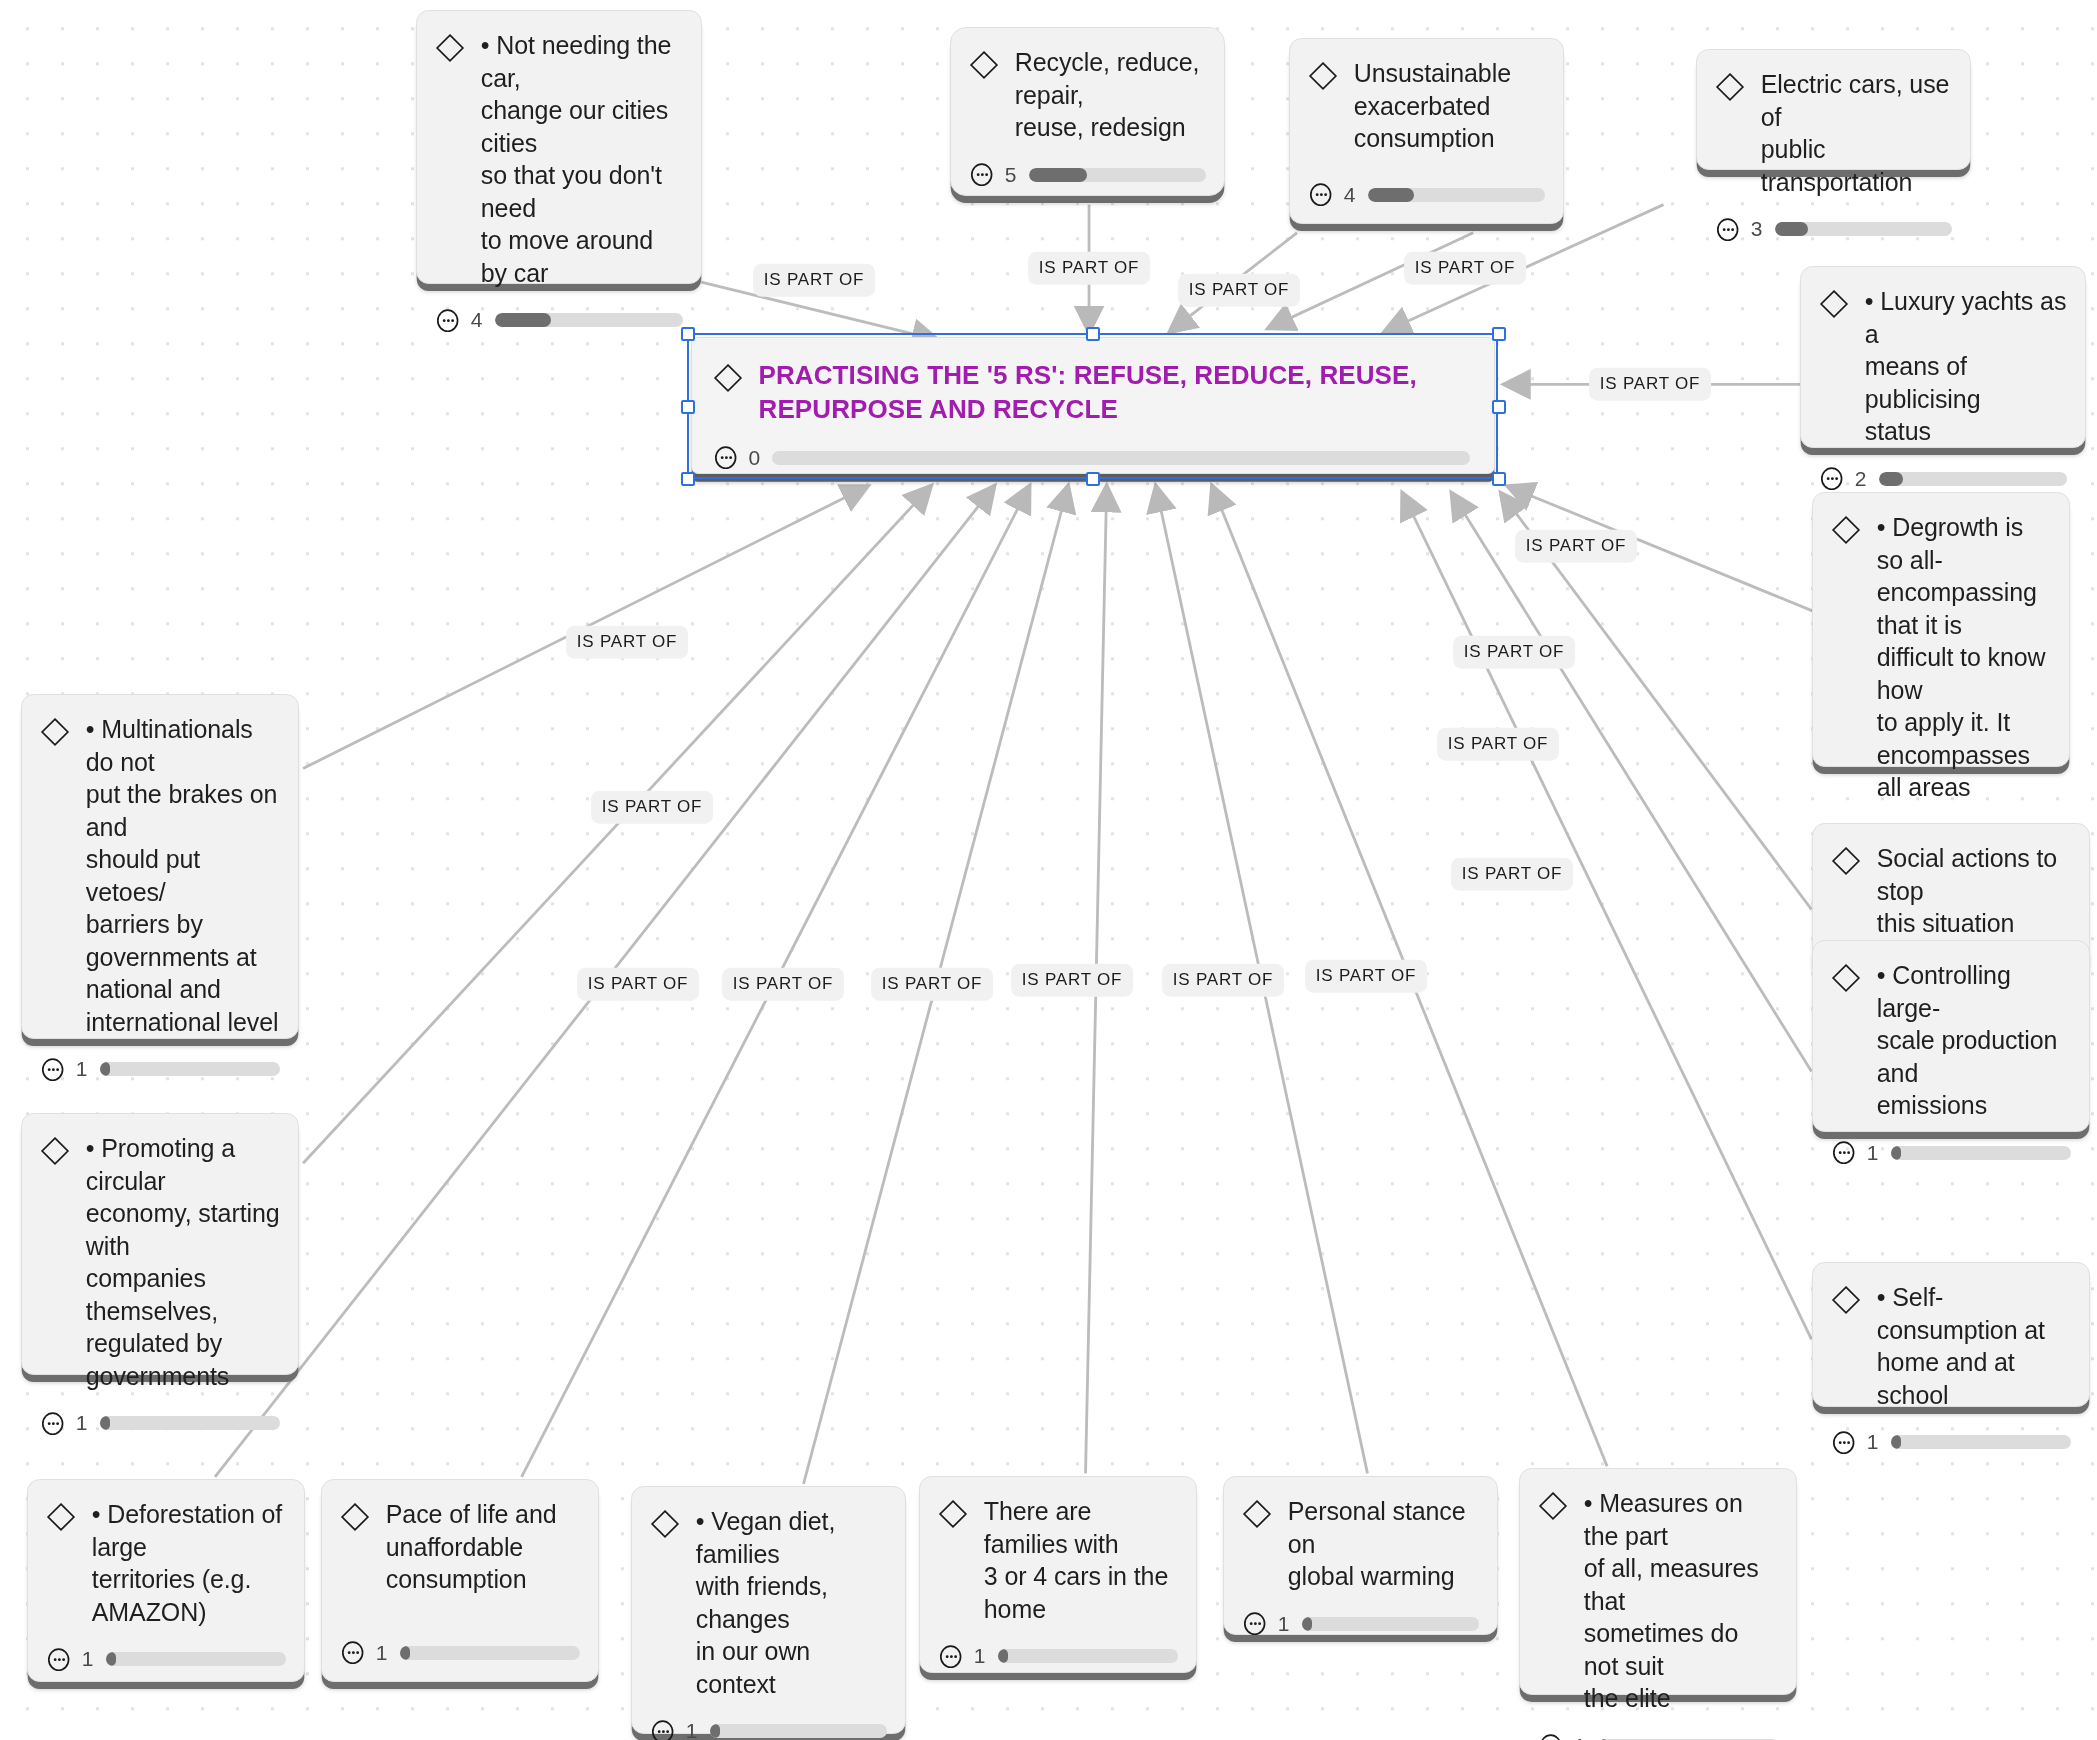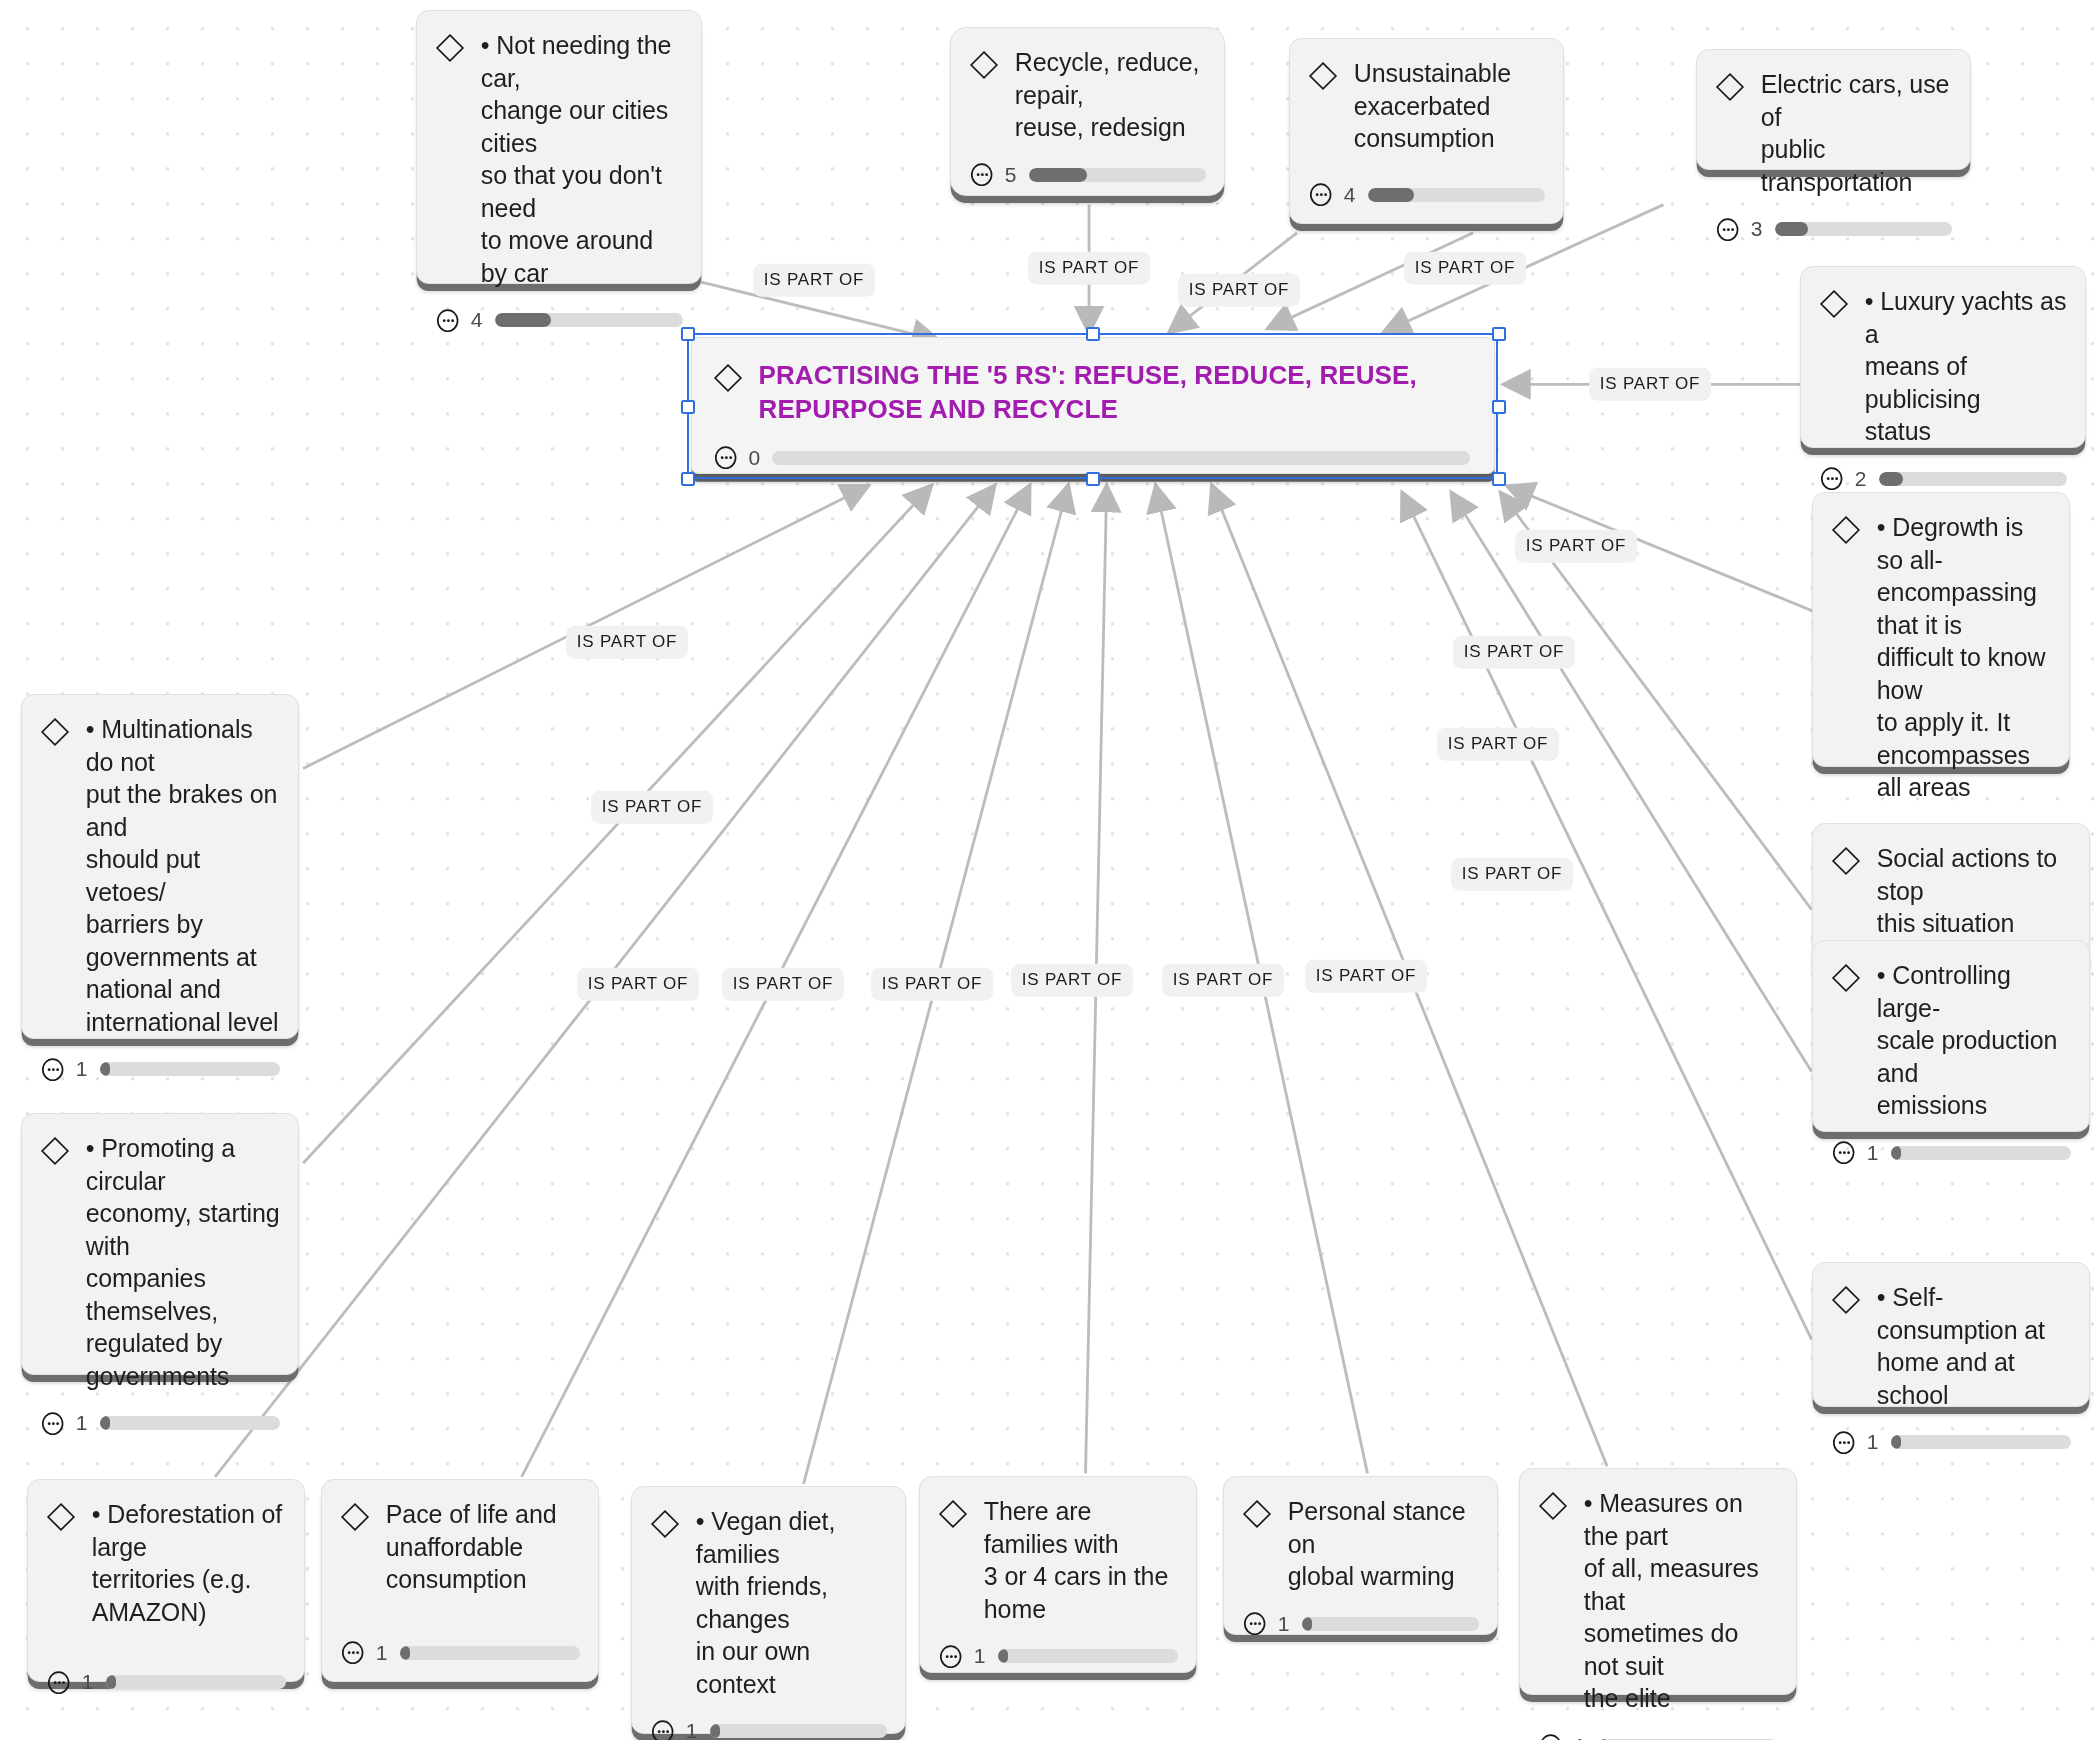--- a/index.html
+++ b/index.html
@@ -425,21 +425,21 @@
           <circle cx="19" cy="18" r="2" fill="#1a1a1a"></circle>
           <circle cx="25" cy="18" r="2" fill="#1a1a1a"></circle>
         </svg></span>
     <span class="badge-num">1</span>
     <span class="bar-track">
         <span class="bar-fill" style="width:6%"></span>
       </span>
   </div>
 </div>
 
-<div class="node" style="left:27px;top:1479px;width:278px;height:203px;gap:23px;">
+<div class="node" style="left:27px;top:1479px;width:278px;height:203px;">
   <div class="node-top">
     <span class="diamond">
         <svg width="30" height="30" viewBox="0 0 42 42">
           <path d="M21 3 L39 21 L21 39 L3 21 Z" fill="none" stroke="#1a1a1a" stroke-width="2.4"></path>
         </svg>
       </span>
     <span class="node-text">• Deforestation of large
 territories (e.g.
 AMAZON)</span>
   </div>

